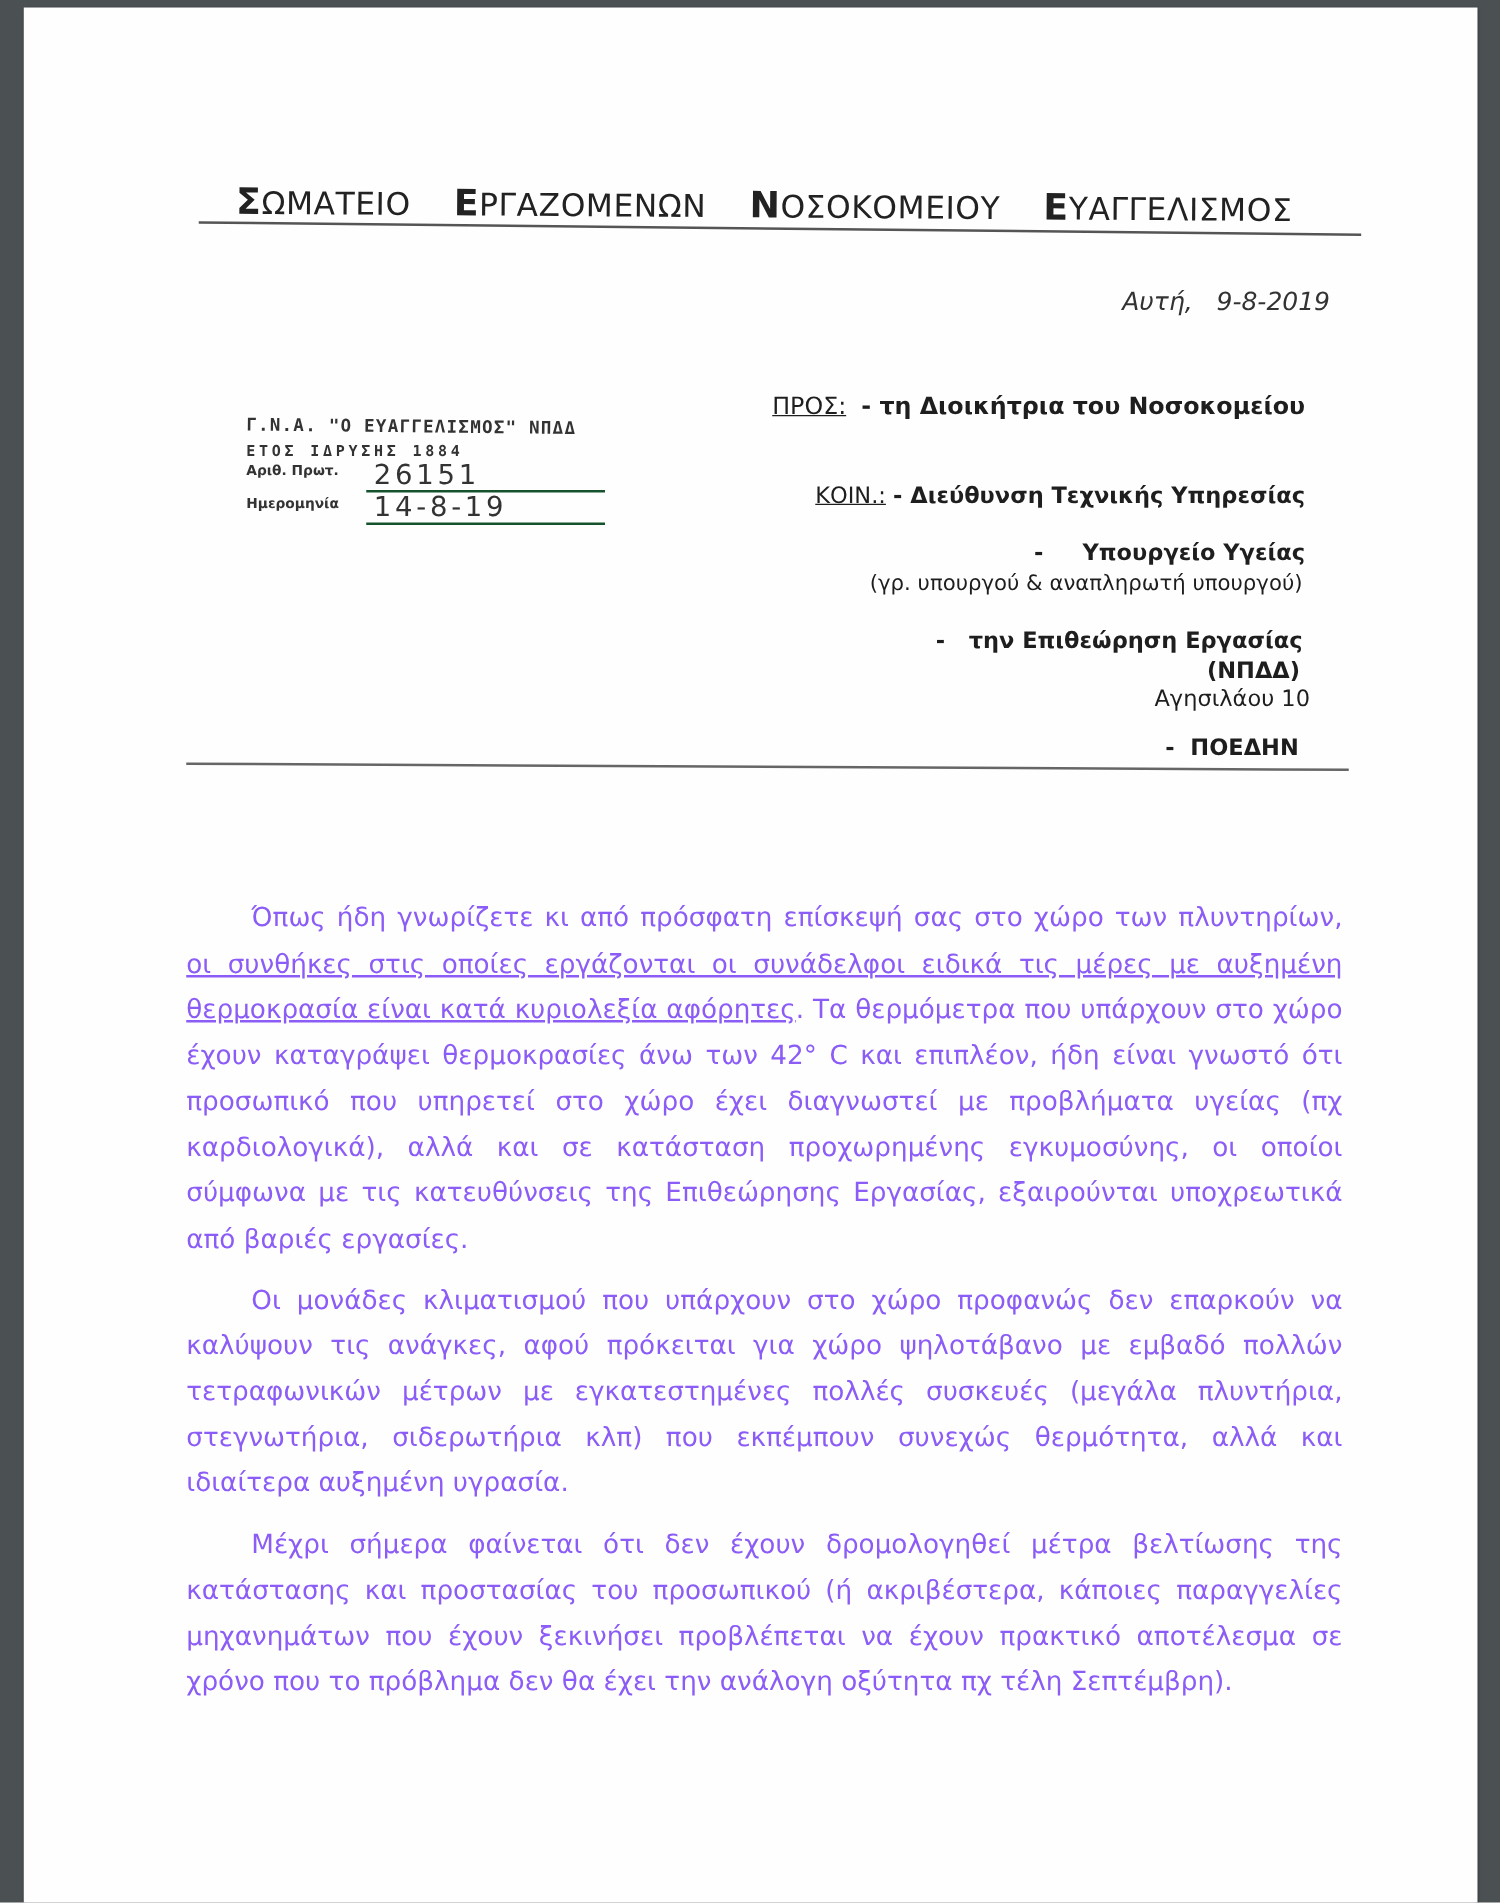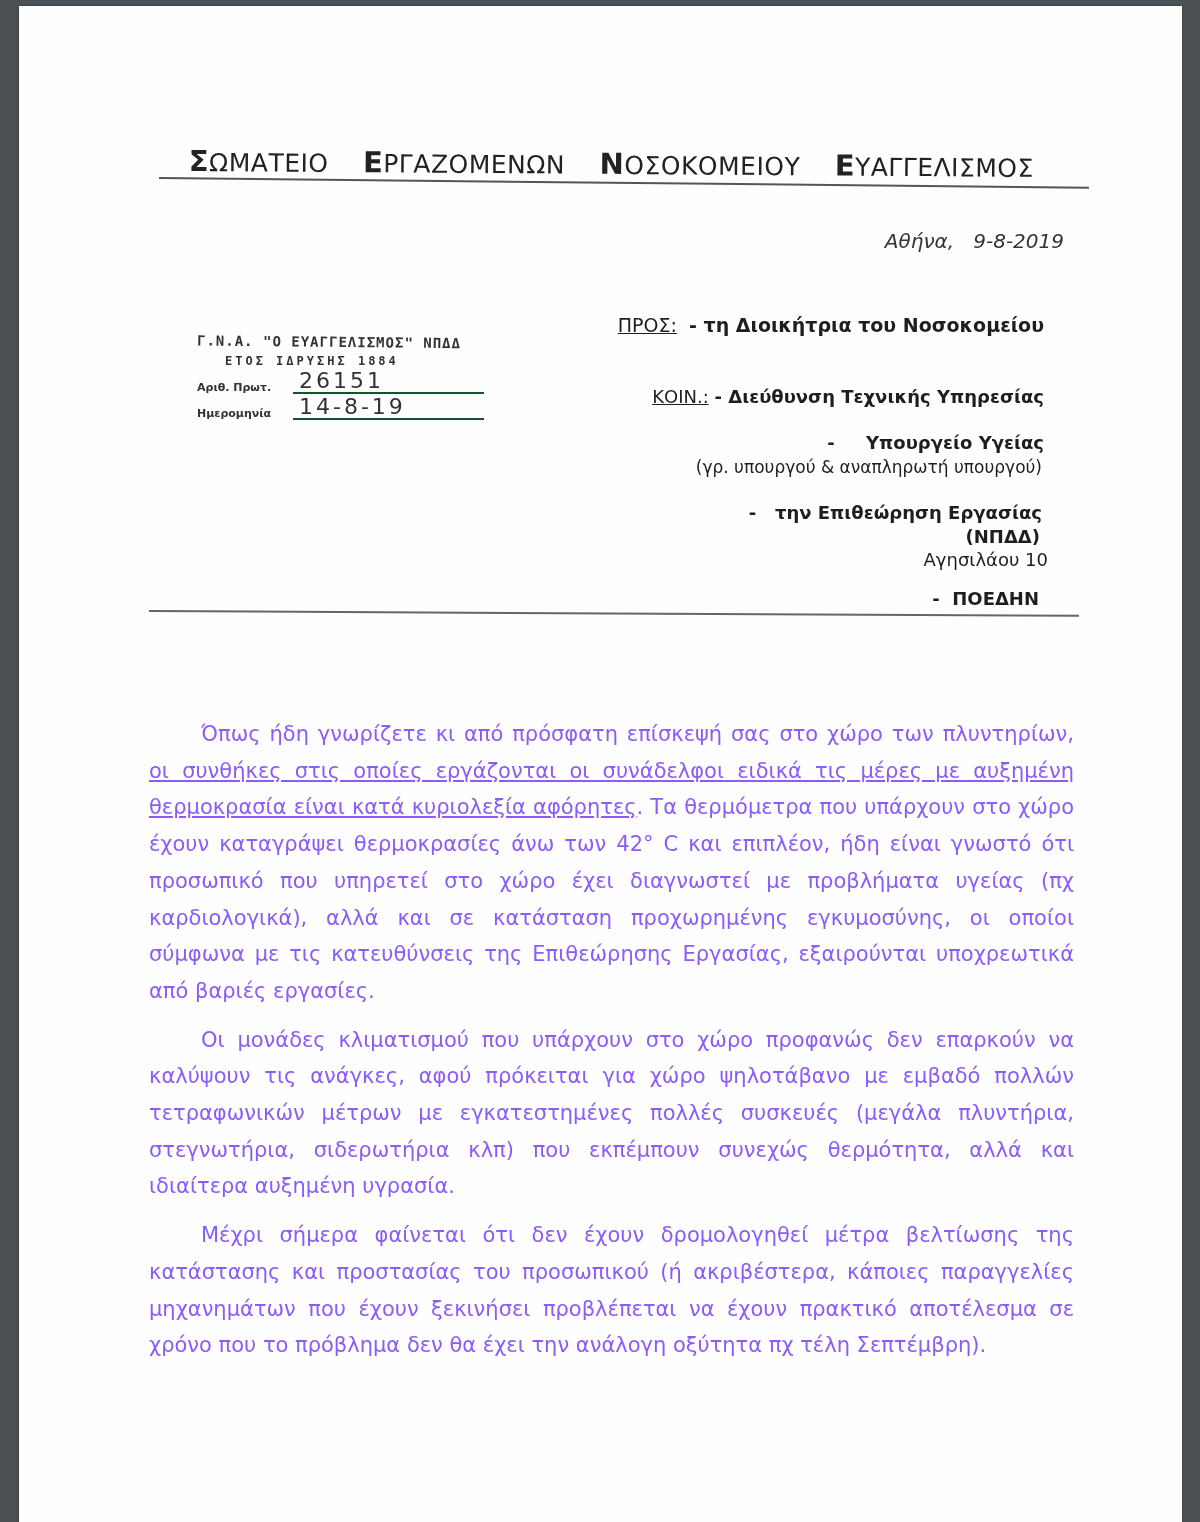--- a/index.html
+++ b/index.html
@@ -29,22 +29,22 @@
       left: 140px; top: 171px; width: 930px; height: 2px; background: #555;
       transform: rotate(0.6deg); transform-origin: left center;
     }
     .date-line {
       right: 118px; top: 223px; font-style: italic; font-size: 20px; color: #333;
       white-space: pre;
     }
     
     .stamp { left: 178px; top: 328px; width: 290px; color: #333; font-family: "DejaVu Sans Mono", monospace; }
     .stamp .l1 { font-size: 14px; font-weight: bold; letter-spacing: 1px; white-space: nowrap; transform: rotate(0.6deg); }
-    .stamp .l2 { font-size: 12px; font-weight: bold; letter-spacing: 3px; margin-left: 28px; margin-top: 4px; white-space: nowrap; }
-    .stamp .row { display: flex; align-items: flex-end; margin-top: 2px; }
+    .stamp .l2 { font-size: 12px; font-weight: bold; letter-spacing: 3px; margin-top: 4px; white-space: nowrap; }
+    .stamp .row { display: flex; align-items: flex-start; margin-top: 2px; }
     .stamp .lbl { font-size: 11px; font-weight: bold; width: 96px; font-family: "DejaVu Sans", sans-serif; }
     .stamp .val {
       font-family: "DejaVu Sans", sans-serif; font-size: 22px; letter-spacing: 3px;
       border-bottom: 2px solid #14532d; width: 185px; padding-left: 6px; line-height: 22px;
     }
     
     .rec { font-size: 18px; white-space: nowrap; color: #1e1e1e; }
     .rec b { font-weight: bold; }
     .rec .u { text-decoration: underline; font-weight: normal; }
     .rec-pros { right: 138px; top: 308px; font-size: 19px; }
@@ -77,21 +77,21 @@
 <div class="page">
 
   <div class="abs org-title">
     <span class="word"><span class="cap">Σ</span><span>ΩΜΑΤΕΙΟ</span></span>
     <span class="word"><span class="cap">Ε</span><span>ΡΓΑΖΟΜΕΝΩΝ</span></span>
     <span class="word"><span class="cap">Ν</span><span>ΟΣΟΚΟΜΕΙΟΥ</span></span>
     <span class="word"><span class="cap">Ε</span><span>ΥΑΓΓΕΛΙΣΜΟΣ</span></span>
   </div>
   <div class="abs header-rule"></div>
 
-  <div class="abs date-line"><span>Αθήνα,</span>   <span>9-8-2019</span></div>
+  <div class="abs date-line"><span>Αυτή,</span>   <span>9-8-2019</span></div>
 
   <div class="abs stamp">
     <div class="l1">Γ.Ν.Α. "Ο ΕΥΑΓΓΕΛΙΣΜΟΣ" ΝΠΔΔ</div>
     <div class="l2">ΕΤΟΣ ΙΔΡΥΣΗΣ 1884</div>
     <div class="row">
       <span class="lbl">Αριθ. Πρωτ.</span>
       <span class="val">26151</span>
     </div>
     <div class="row">
       <span class="lbl">Ημερομηνία</span>

